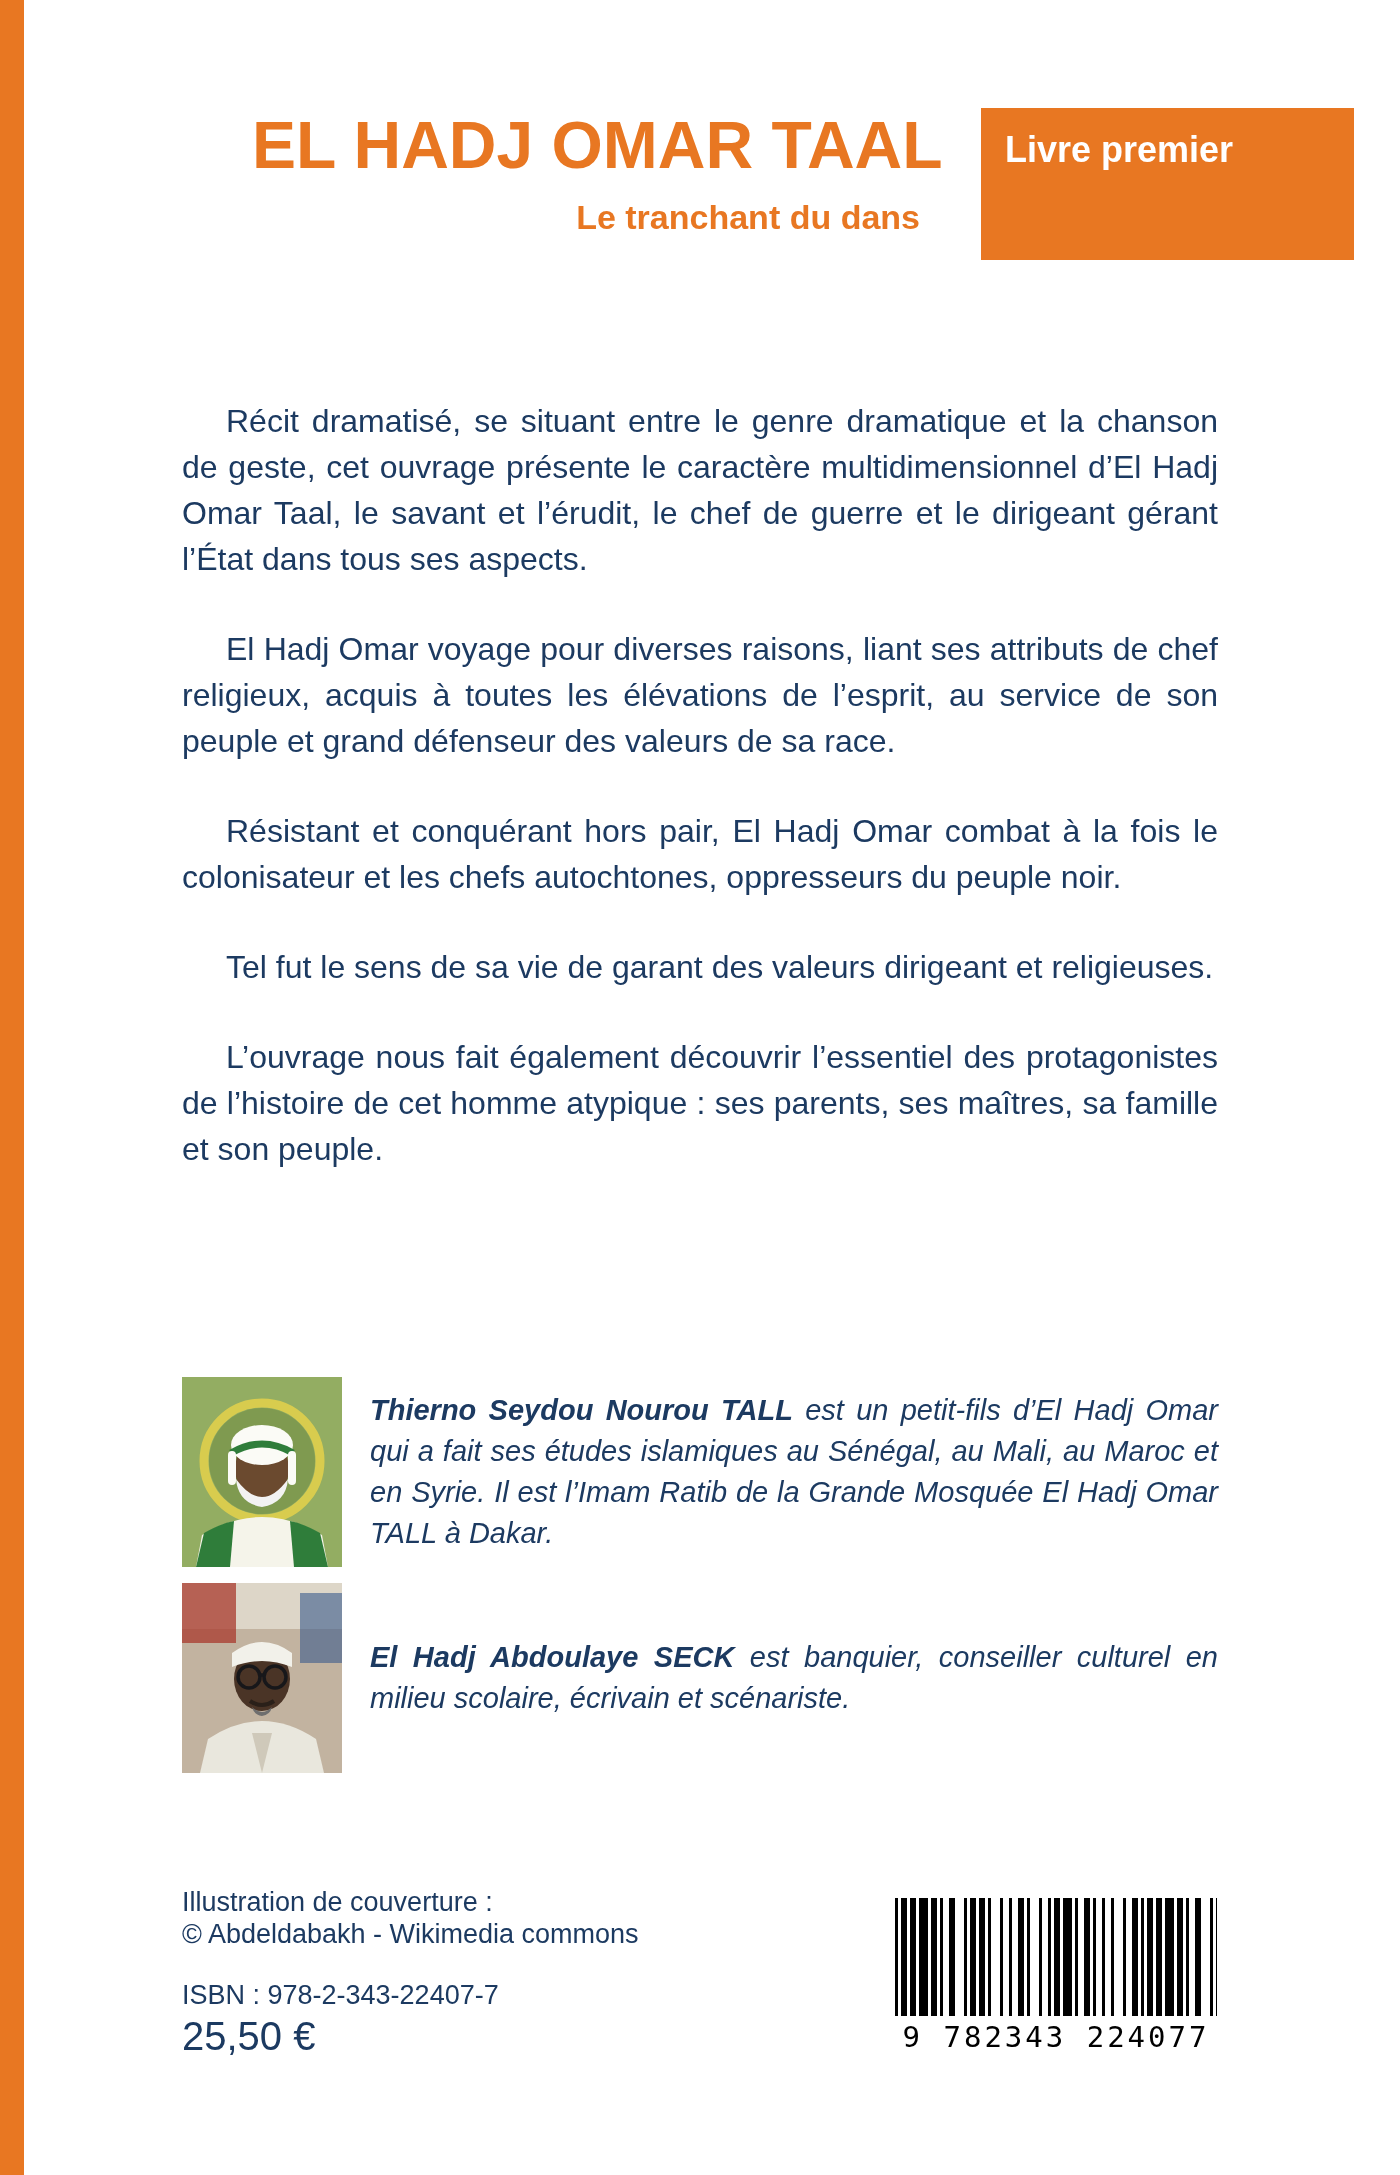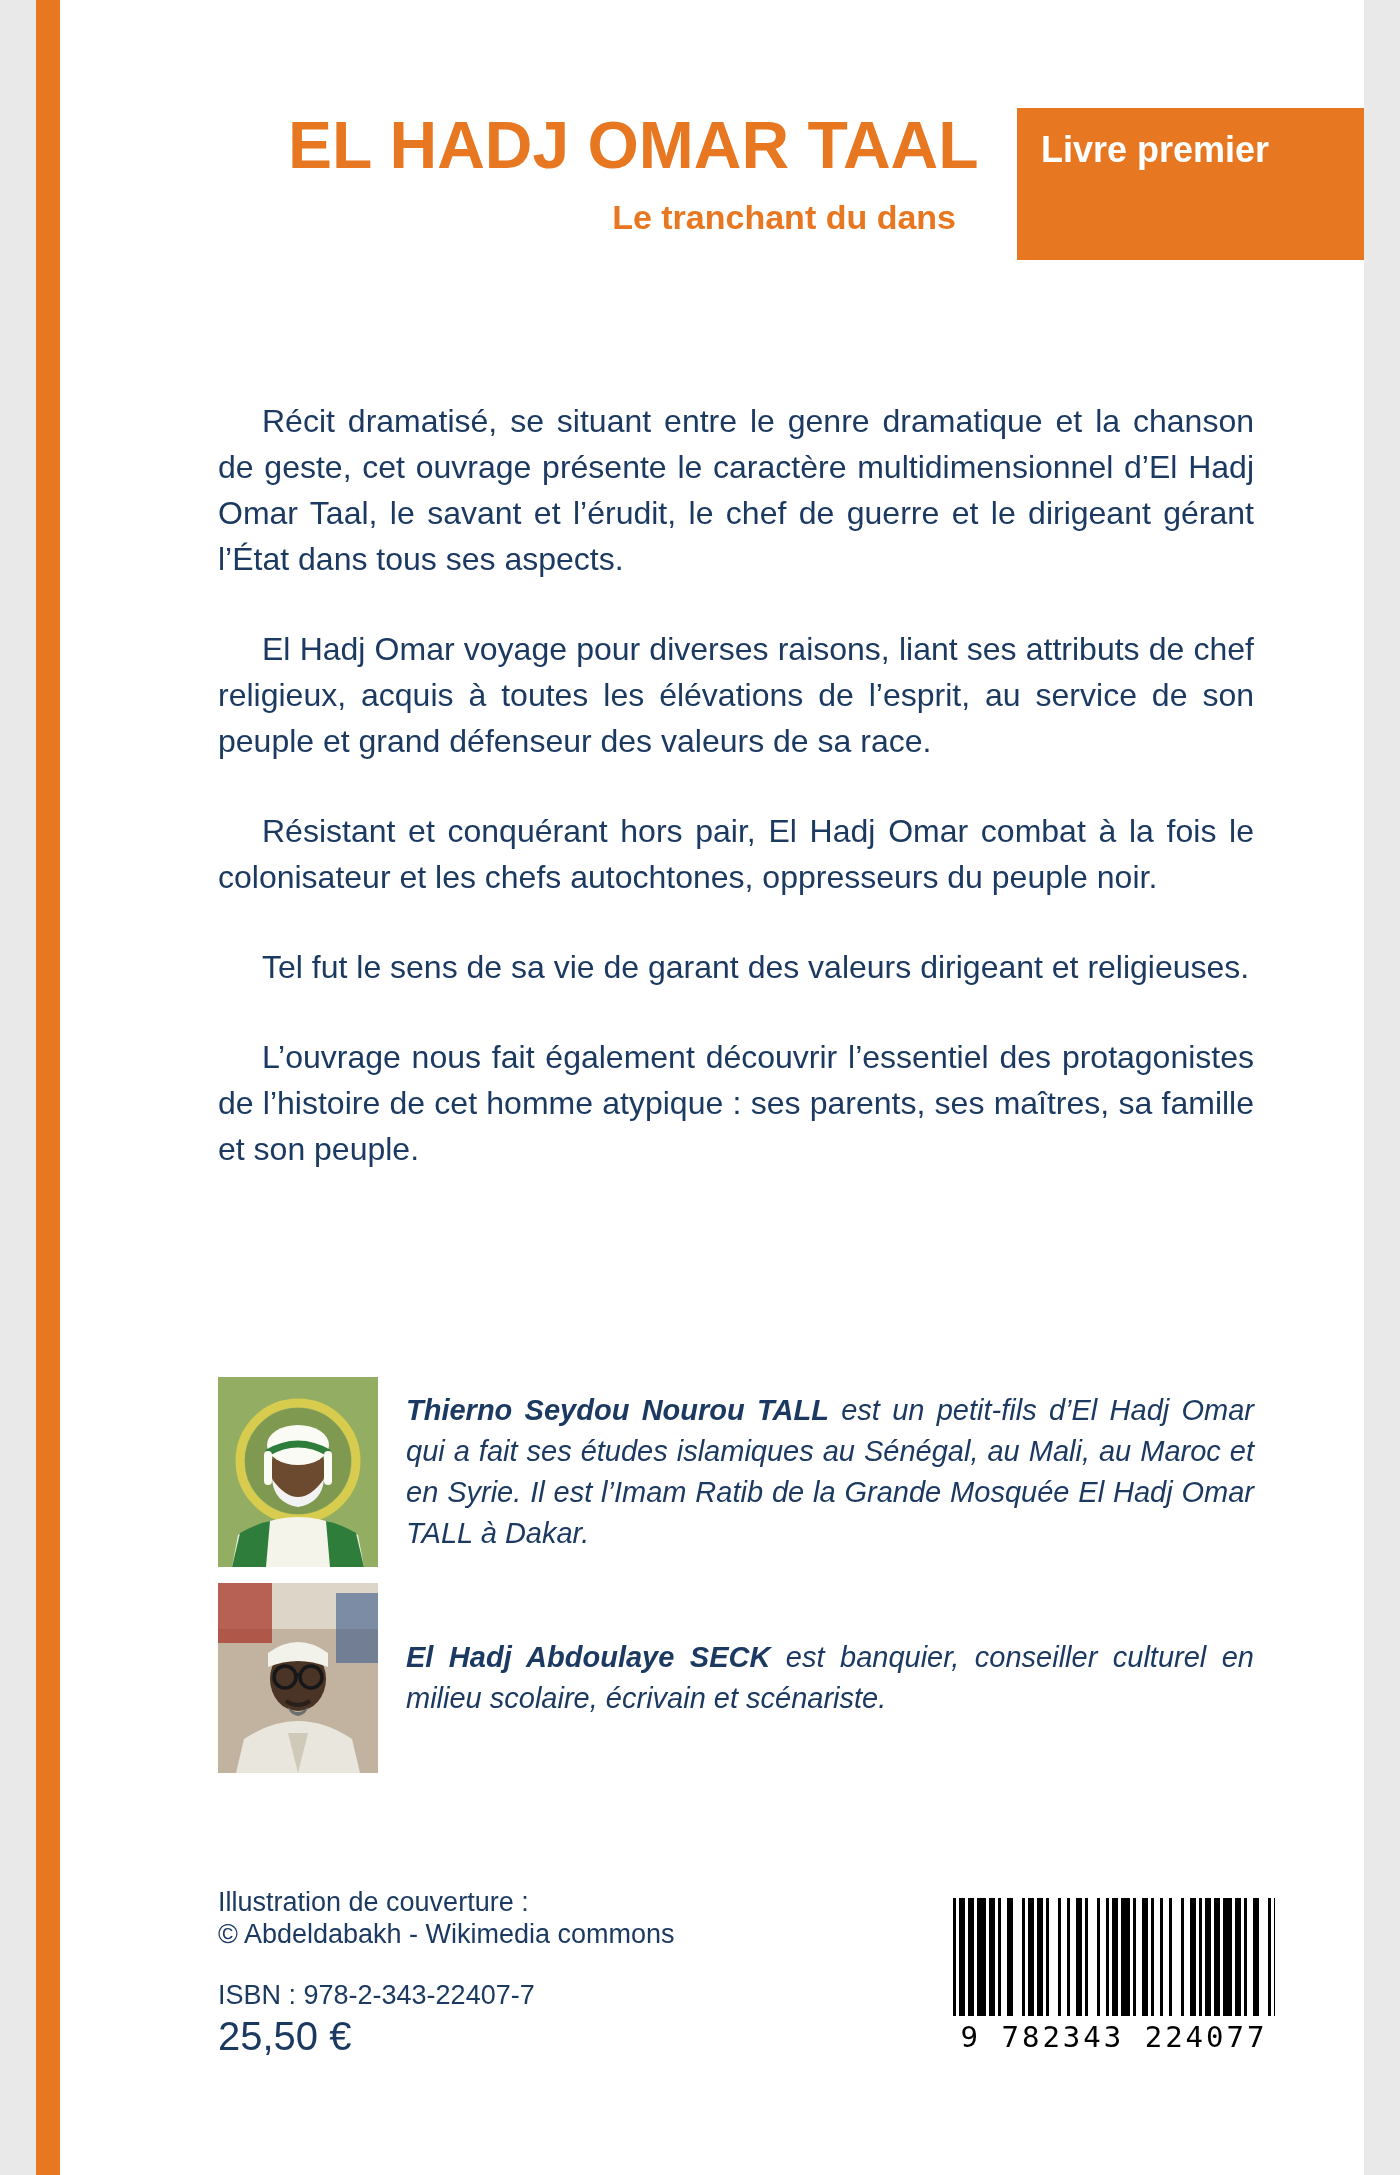--- a/index.html
+++ b/index.html
@@ -1,23 +1,22 @@
 <!DOCTYPE html>
 <html><head>
 <meta charset="utf-8">
 <style>
   html,body{margin:0;padding:0;background:#e9e9e9;}
   .page{
     position:relative;
-    width:1292px;height:2175px;
+    width:1400px;height:2175px;
     background:#ffffff;
     font-family:"Liberation Sans", sans-serif;
     overflow:hidden;
     margin:0 auto;
-    padding-left:36px;
   }
   .left-stripe{
     position:absolute;left:0;top:0;width:24px;height:2175px;
     background:#e87722;
   }
   
   .title-block{
     position:absolute;left:252px;top:112px;width:668px;
   }
   .main-title{
@@ -70,21 +69,20 @@
     color:#1c3a61;font-size:27px;
   }
   .price-line{
     position:absolute;left:182px;top:2014px;
     color:#1c3a61;font-size:40px;
   }
   
   .barcode{
     position:absolute;left:895px;top:1898px;width:322px;height:160px;
     background:#ffffff;
-    margin-left:22px;
   }
   .barcode-bars{
     display:flex;flex-direction:row;align-items:stretch;
     width:322px;height:118px;overflow:hidden;background:#ffffff;
   }
   .barcode-number{
     margin-top:4px;text-align:center;
     font-family:"DejaVu Sans Mono", monospace;
     font-size:29px;color:#000;letter-spacing:3px;white-space:nowrap;
   }

